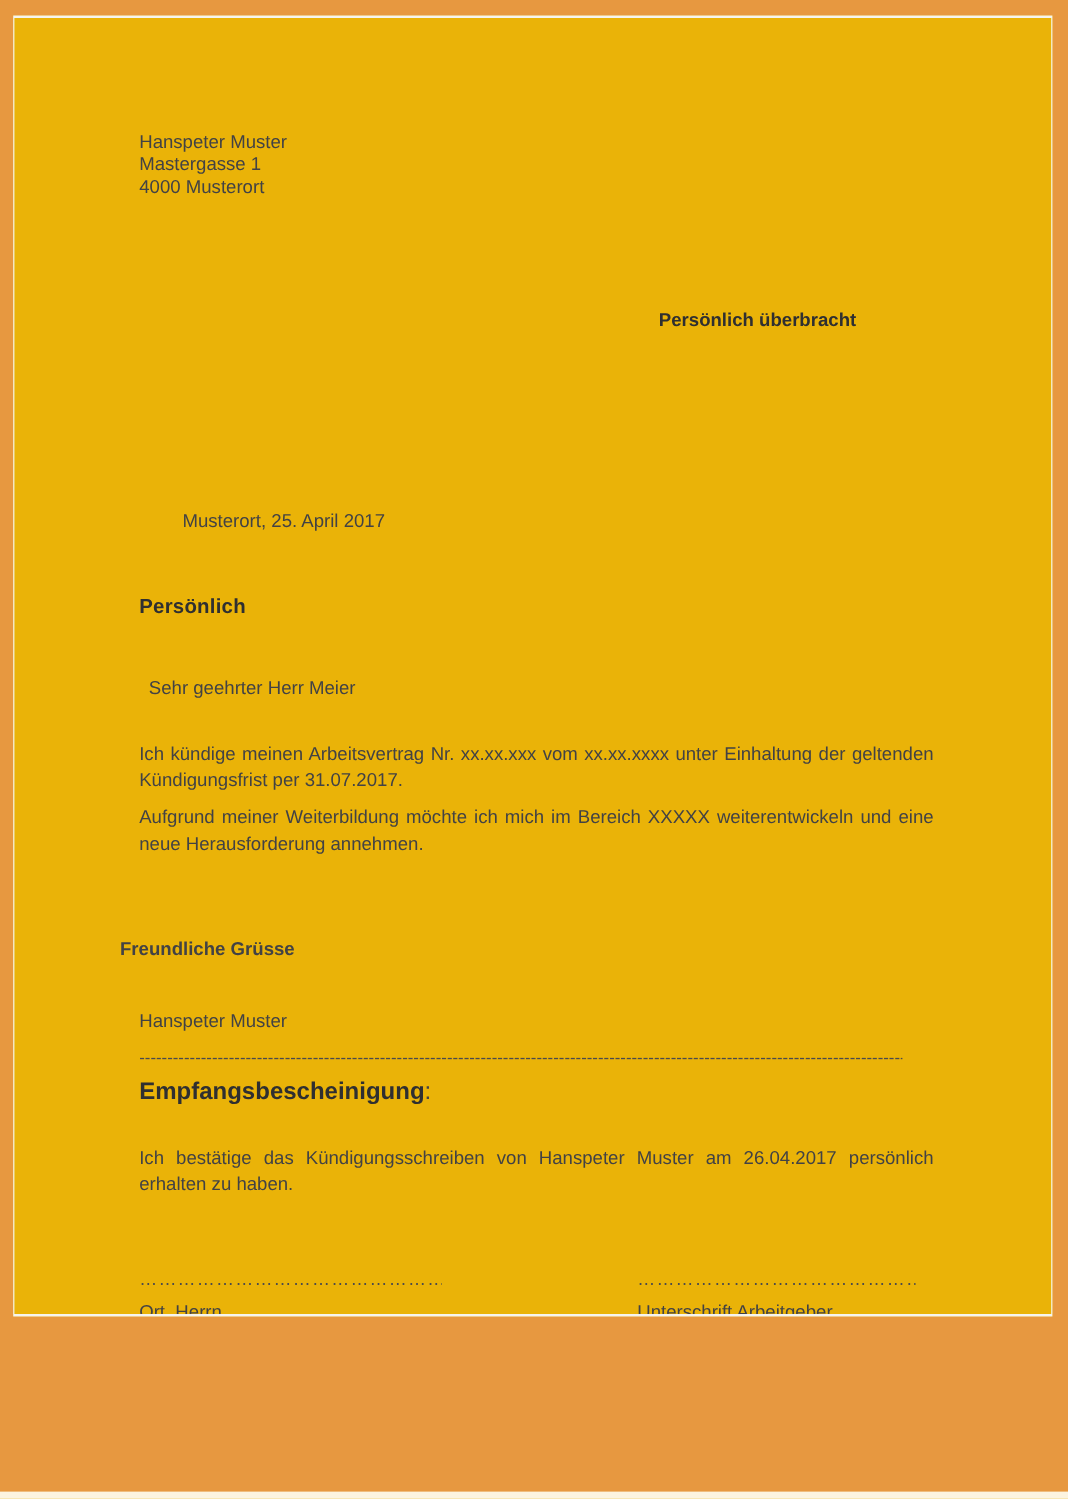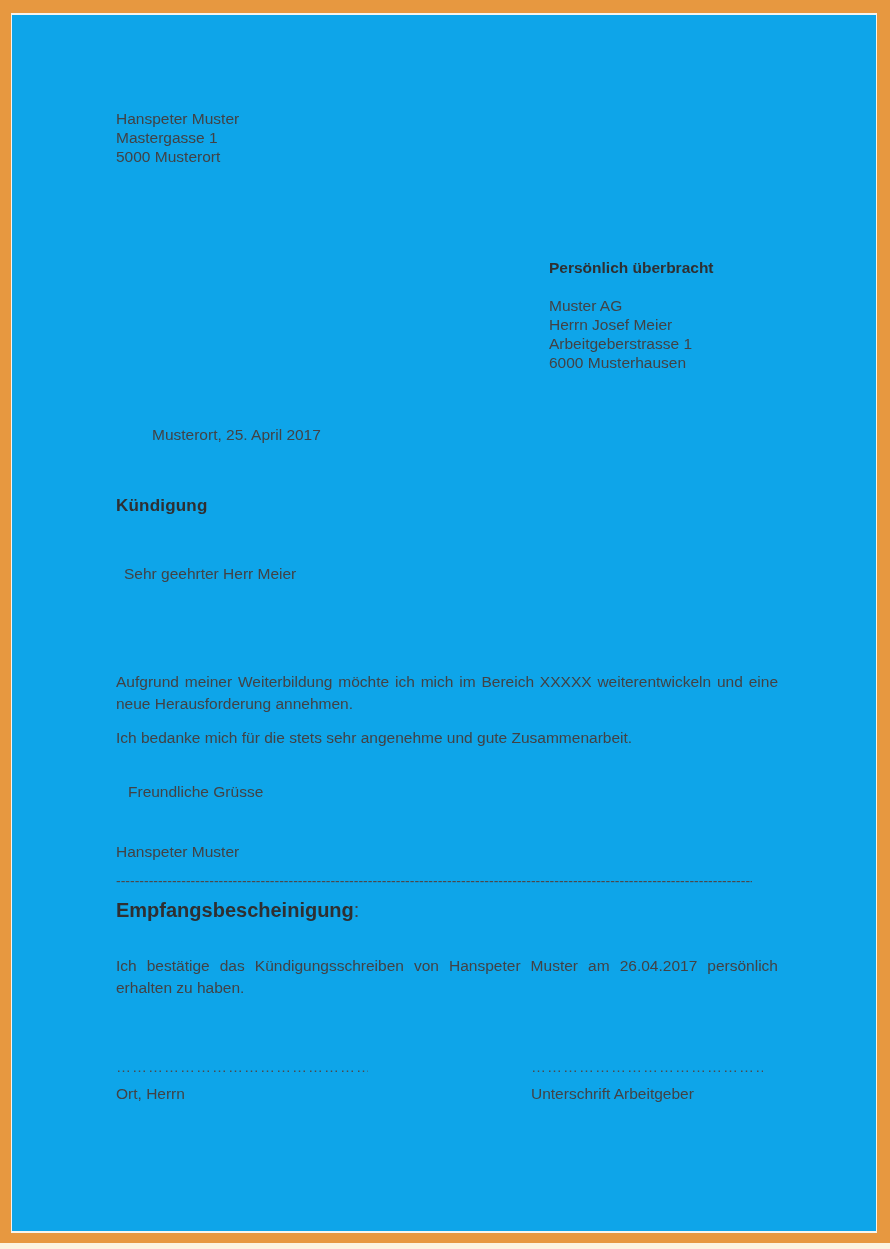--- a/index.html
+++ b/index.html
@@ -10,22 +10,22 @@
     font-family: "Liberation Sans", sans-serif;
     -webkit-font-smoothing: antialiased;
   }
   .frame {
     position: absolute; left: 0; top: 0;
     width: 890px; height: 1243px;
     background: #e79840;
   }
   .paper {
     position: absolute; left: 11px; top: 13px;
-    width: 866px; height: 1220px;
-    background: #0ea5e9;
+    width: 866px; height: 1084px;
+    background: #eab308;
     border-top: 2px solid #f6f4ee;
     border-left: 1px solid #f6f4ee;
     border-right: 1px solid #f6f4ee;
     border-bottom: 2px solid #f6f4ee;
     box-sizing: border-box;
     color: #424245;
     font-size: 15.5px;
     overflow: hidden;
   }
   .abs { position: absolute; }
@@ -55,42 +55,36 @@
 </head>
 <body>
 
 <div class="frame"></div>
 
 <div class="paper">
 
   <div class="abs" style="left:104px; top:94px;">
     <div class="addr-line">Hanspeter Muster</div>
     <div class="addr-line">Mastergasse 1</div>
-    <div class="addr-line">5000 Musterort</div>
+    <div class="addr-line">4000 Musterort</div>
   </div>
 
   <div class="abs bold addr-line" style="left:537px; top:243px;">Persönlich überbracht</div>
 
-  <div class="abs" style="left:537px; top:281px;">
-    <div class="addr-line">Muster AG</div>
-    <div class="addr-line">Herrn Josef Meier</div>
-    <div class="addr-line">Arbeitgeberstrasse 1</div>
-    <div class="addr-line">6000 Musterhausen</div>
-  </div>
 
   <div class="abs addr-line" style="left:104px; top:410px;margin-left:36px;">Musterort, 25. April 2017</div>
 
-  <div class="abs bold subject" style="left:104px; top:481px;">Kündigung</div>
+  <div class="abs bold subject" style="left:104px; top:481px;">Persönlich</div>
 
   <div class="abs addr-line" style="left:112px; top:549px;text-align:right;">Sehr geehrter Herr Meier</div>
 
+  <div class="abs para" style="top:603px;">Ich kündige meinen Arbeitsvertrag Nr. xx.xx.xxx vom xx.xx.xxxx unter Einhaltung der geltenden Kündigungsfrist per 31.07.2017.</div>
   <div class="abs para" style="top:656px;">Aufgrund meiner Weiterbildung möchte ich mich im Bereich XXXXX weiterentwickeln und eine neue Herausforderung annehmen.</div>
-  <div class="abs para" style="top:712px; text-align:left;">Ich bedanke mich für die stets sehr angenehme und gute Zusammenarbeit.</div>
 
-  <div class="abs addr-line" style="left:116px; top:767px;">Freundliche Grüsse</div>
+  <div class="abs addr-line" style="left:88px; top:767px;font-weight:bold;">Freundliche Grüsse</div>
 
   <div class="abs addr-line" style="left:104px; top:827px;">Hanspeter Muster</div>
 
   <div class="abs dash-sep" style="top:858px;">--------------------------------------------------------------------------------------------------------------------------------------------------------</div>
 
   <div class="abs bold receipt-heading" style="left:104px; top:884px;"><span>Empfangsbescheinigung</span><span class="colon">:</span></div>
 
   <div class="abs para" style="top:940px;">Ich bestätige das Kündigungsschreiben von Hanspeter Muster am 26.04.2017 persönlich erhalten zu haben.</div>
 
   <div class="abs sig-col-left">

